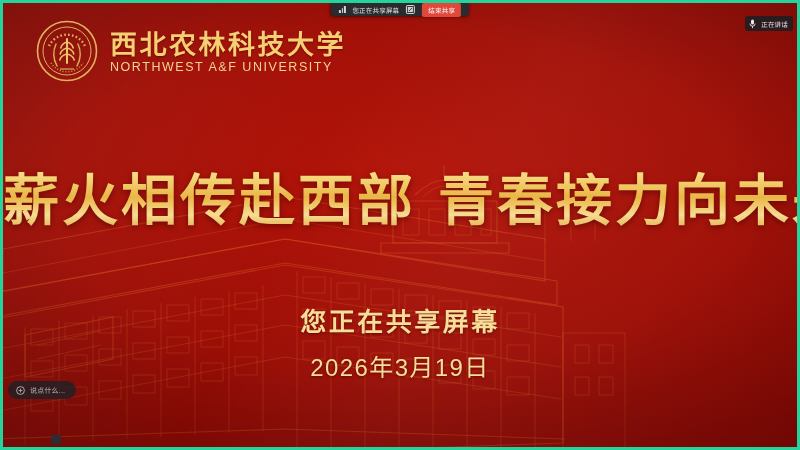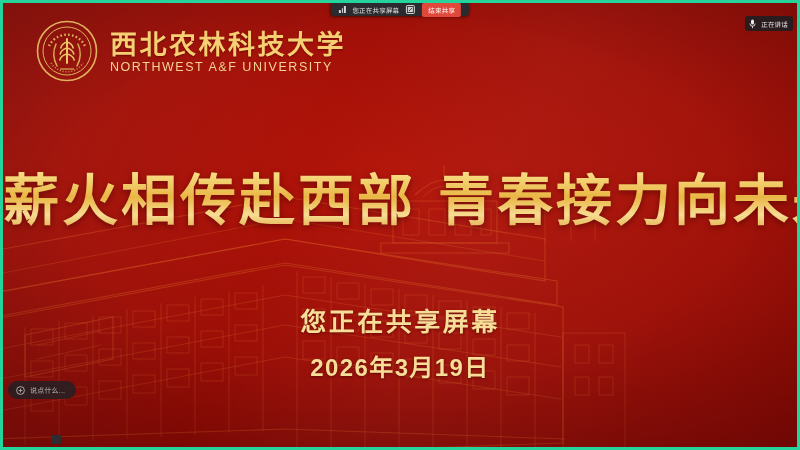--- a/index.html
+++ b/index.html
@@ -97,21 +97,21 @@
   .subtitle{
     position:absolute;left:0;right:0;top:298px;
     text-align:center;
     font-size:26px;font-weight:700;letter-spacing:2.5px;
     color:#f7dd97;
     text-shadow:0 1px 3px rgba(60,0,0,.6);
   }
   .date{
     position:absolute;left:0;right:0;top:345px;
     text-align:center;
-    font-size:24px;font-weight:700;letter-spacing:1.4px;
+    font-size:24px;font-weight:400;letter-spacing:1.4px;
     color:#f7dd97;
     text-shadow:0 1px 3px rgba(60,0,0,.6);
   }
 
   
   .share-bar{
     position:absolute;top:0;left:50%;transform:translateX(-50%);
     display:flex;align-items:center;gap:7px;
     height:13px;
     padding:0 8px;

